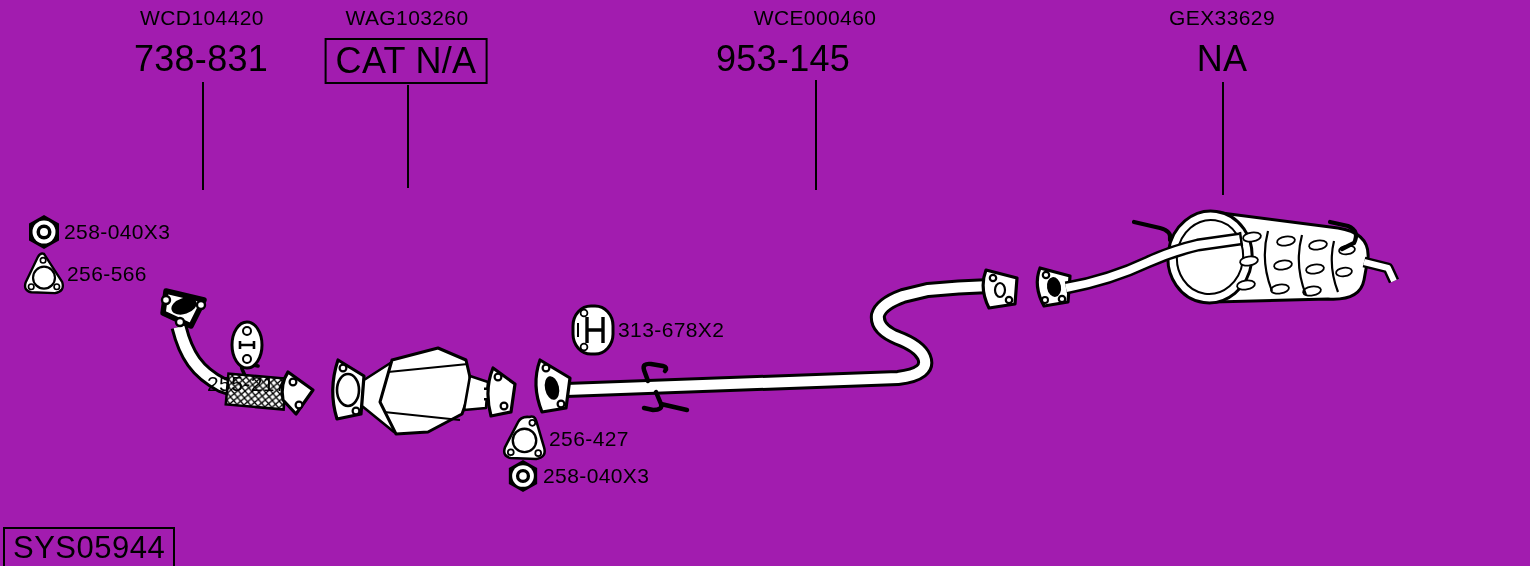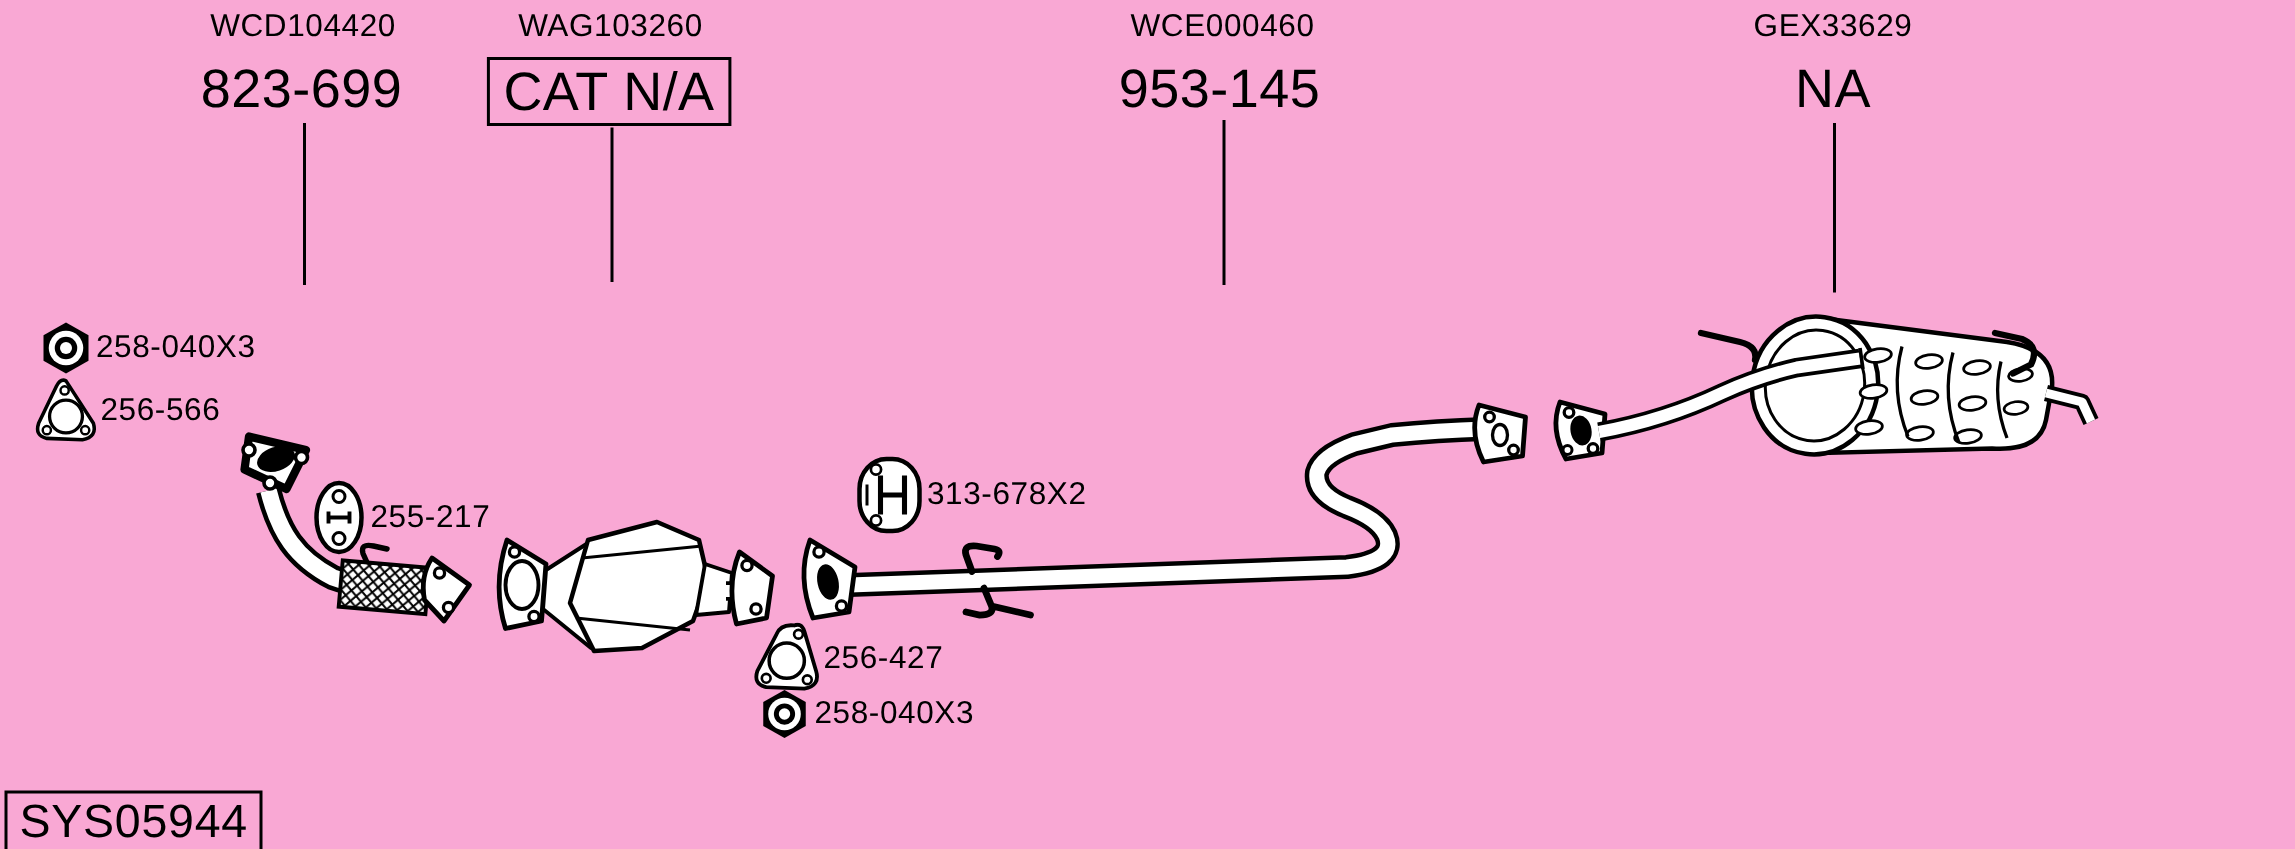--- a/index.html
+++ b/index.html
@@ -1,17 +1,17 @@
 <!DOCTYPE html>
 <html><head>
 <meta charset="utf-8">
 <style>
   html,body{margin:0;padding:0;background:#ffffff;}
   #canvas{
-    position:relative;width:1530px;height:566px;background:#f9a8d4;
+    position:relative;width:1530px;height:566px;background:#a21caf;
     font-family:"Liberation Sans","DejaVu Sans",sans-serif;color:#000;
     overflow:hidden;
     text-decoration:underline;
   }
   .abs{position:absolute;}
   .centered{transform:translateX(-50%);white-space:nowrap;}
   .part-code{font-size:21px;letter-spacing:0.4px;}
   .part-number{font-size:36px;letter-spacing:0.3px;}
   .boxed{border:2.5px solid #000;padding:0 9px;line-height:1.18;}
   .leader{position:absolute;width:2px;background:#000;}
@@ -19,29 +19,29 @@
   .fit-label{font-size:21px;letter-spacing:0.4px;white-space:nowrap;}
   .sys-box{border:2.5px solid #000;font-size:31px;padding:1px 8px 2px 8px;letter-spacing:0.5px;}
   svg{display:block;}
 </style>
 </head>
 <body>
 
 <div id="canvas">
 
   <div class="abs centered part-code" style="left:202px;top:6px;">WCD104420</div>
-  <div class="abs centered part-number" style="left:201px;top:38px;">823-699</div>
+  <div class="abs centered part-number" style="left:201px;top:38px;">738-831</div>
   <div class="leader" style="left:202px;top:82px;height:108px;"></div>
 
   <div class="abs centered part-code" style="left:407px;top:6px;">WAG103260</div>
   <div class="abs centered part-number boxed" style="left:406px;top:38px;">CAT N/A</div>
   <div class="leader" style="left:407px;top:85px;height:103px;"></div>
 
   <div class="abs centered part-code" style="left:815px;top:6px;">WCE000460</div>
-  <div class="abs centered part-number" style="left:813px;top:38px;text-align:center;">953-145</div>
+  <div class="abs centered part-number" style="left:783px;top:38px;text-align:center;">953-145</div>
   <div class="leader" style="left:815px;top:80px;height:110px;"></div>
 
   <div class="abs centered part-code" style="left:1222px;top:6px;">GEX33629</div>
   <div class="abs centered part-number" style="left:1222px;top:38px;">NA</div>
   <div class="leader" style="left:1222px;top:82px;height:113px;"></div>
 
   <svg class="abs" style="left:0;top:0;" width="1530" height="566" viewBox="0 0 1530 566">
     <defs>
       <pattern id="braid" width="7" height="7" patternUnits="userSpaceOnUse">
         <rect width="7" height="7" fill="#fff"></rect>
@@ -157,21 +157,21 @@
         <path d="M23,2 L43,33 Q46,43 35,45 L9,44 Q0,42 3,33 L16,6 Q19,0 23,2 Z" fill="#fff" stroke="#000" stroke-width="2.6" stroke-linejoin="round"></path>
         <circle cx="23" cy="28" r="12" fill="#fff" stroke="#000" stroke-width="2.4"></circle>
         <circle cx="22" cy="9" r="3" fill="#fff" stroke="#000" stroke-width="1.8"></circle>
         <circle cx="9" cy="38" r="3" fill="#fff" stroke="#000" stroke-width="1.8"></circle>
         <circle cx="37" cy="38" r="3" fill="#fff" stroke="#000" stroke-width="1.8"></circle>
       </svg>
     </span>
     <span class="fit-label">256-566</span>
   </div>
 
-  <div class="fitting" style="left:207px;top:320px;">
+  <div class="fitting" style="left:207px;top:320px;flex-direction:column;">
     <span>
       <svg width="38" height="50" viewBox="0 0 38 50">
         <ellipse cx="19" cy="25" rx="15" ry="23" fill="#fff" stroke="#000" stroke-width="3"></ellipse>
         <circle cx="19" cy="11" r="4" fill="#fff" stroke="#000" stroke-width="2"></circle>
         <circle cx="19" cy="39" r="4" fill="#fff" stroke="#000" stroke-width="2"></circle>
         <path d="M12,21 L12,29 M26,21 L26,29 M12,25 L26,25" stroke="#000" stroke-width="2.6" fill="none"></path>
       </svg>
     </span>
     <span class="fit-label">255-217</span>
   </div>

